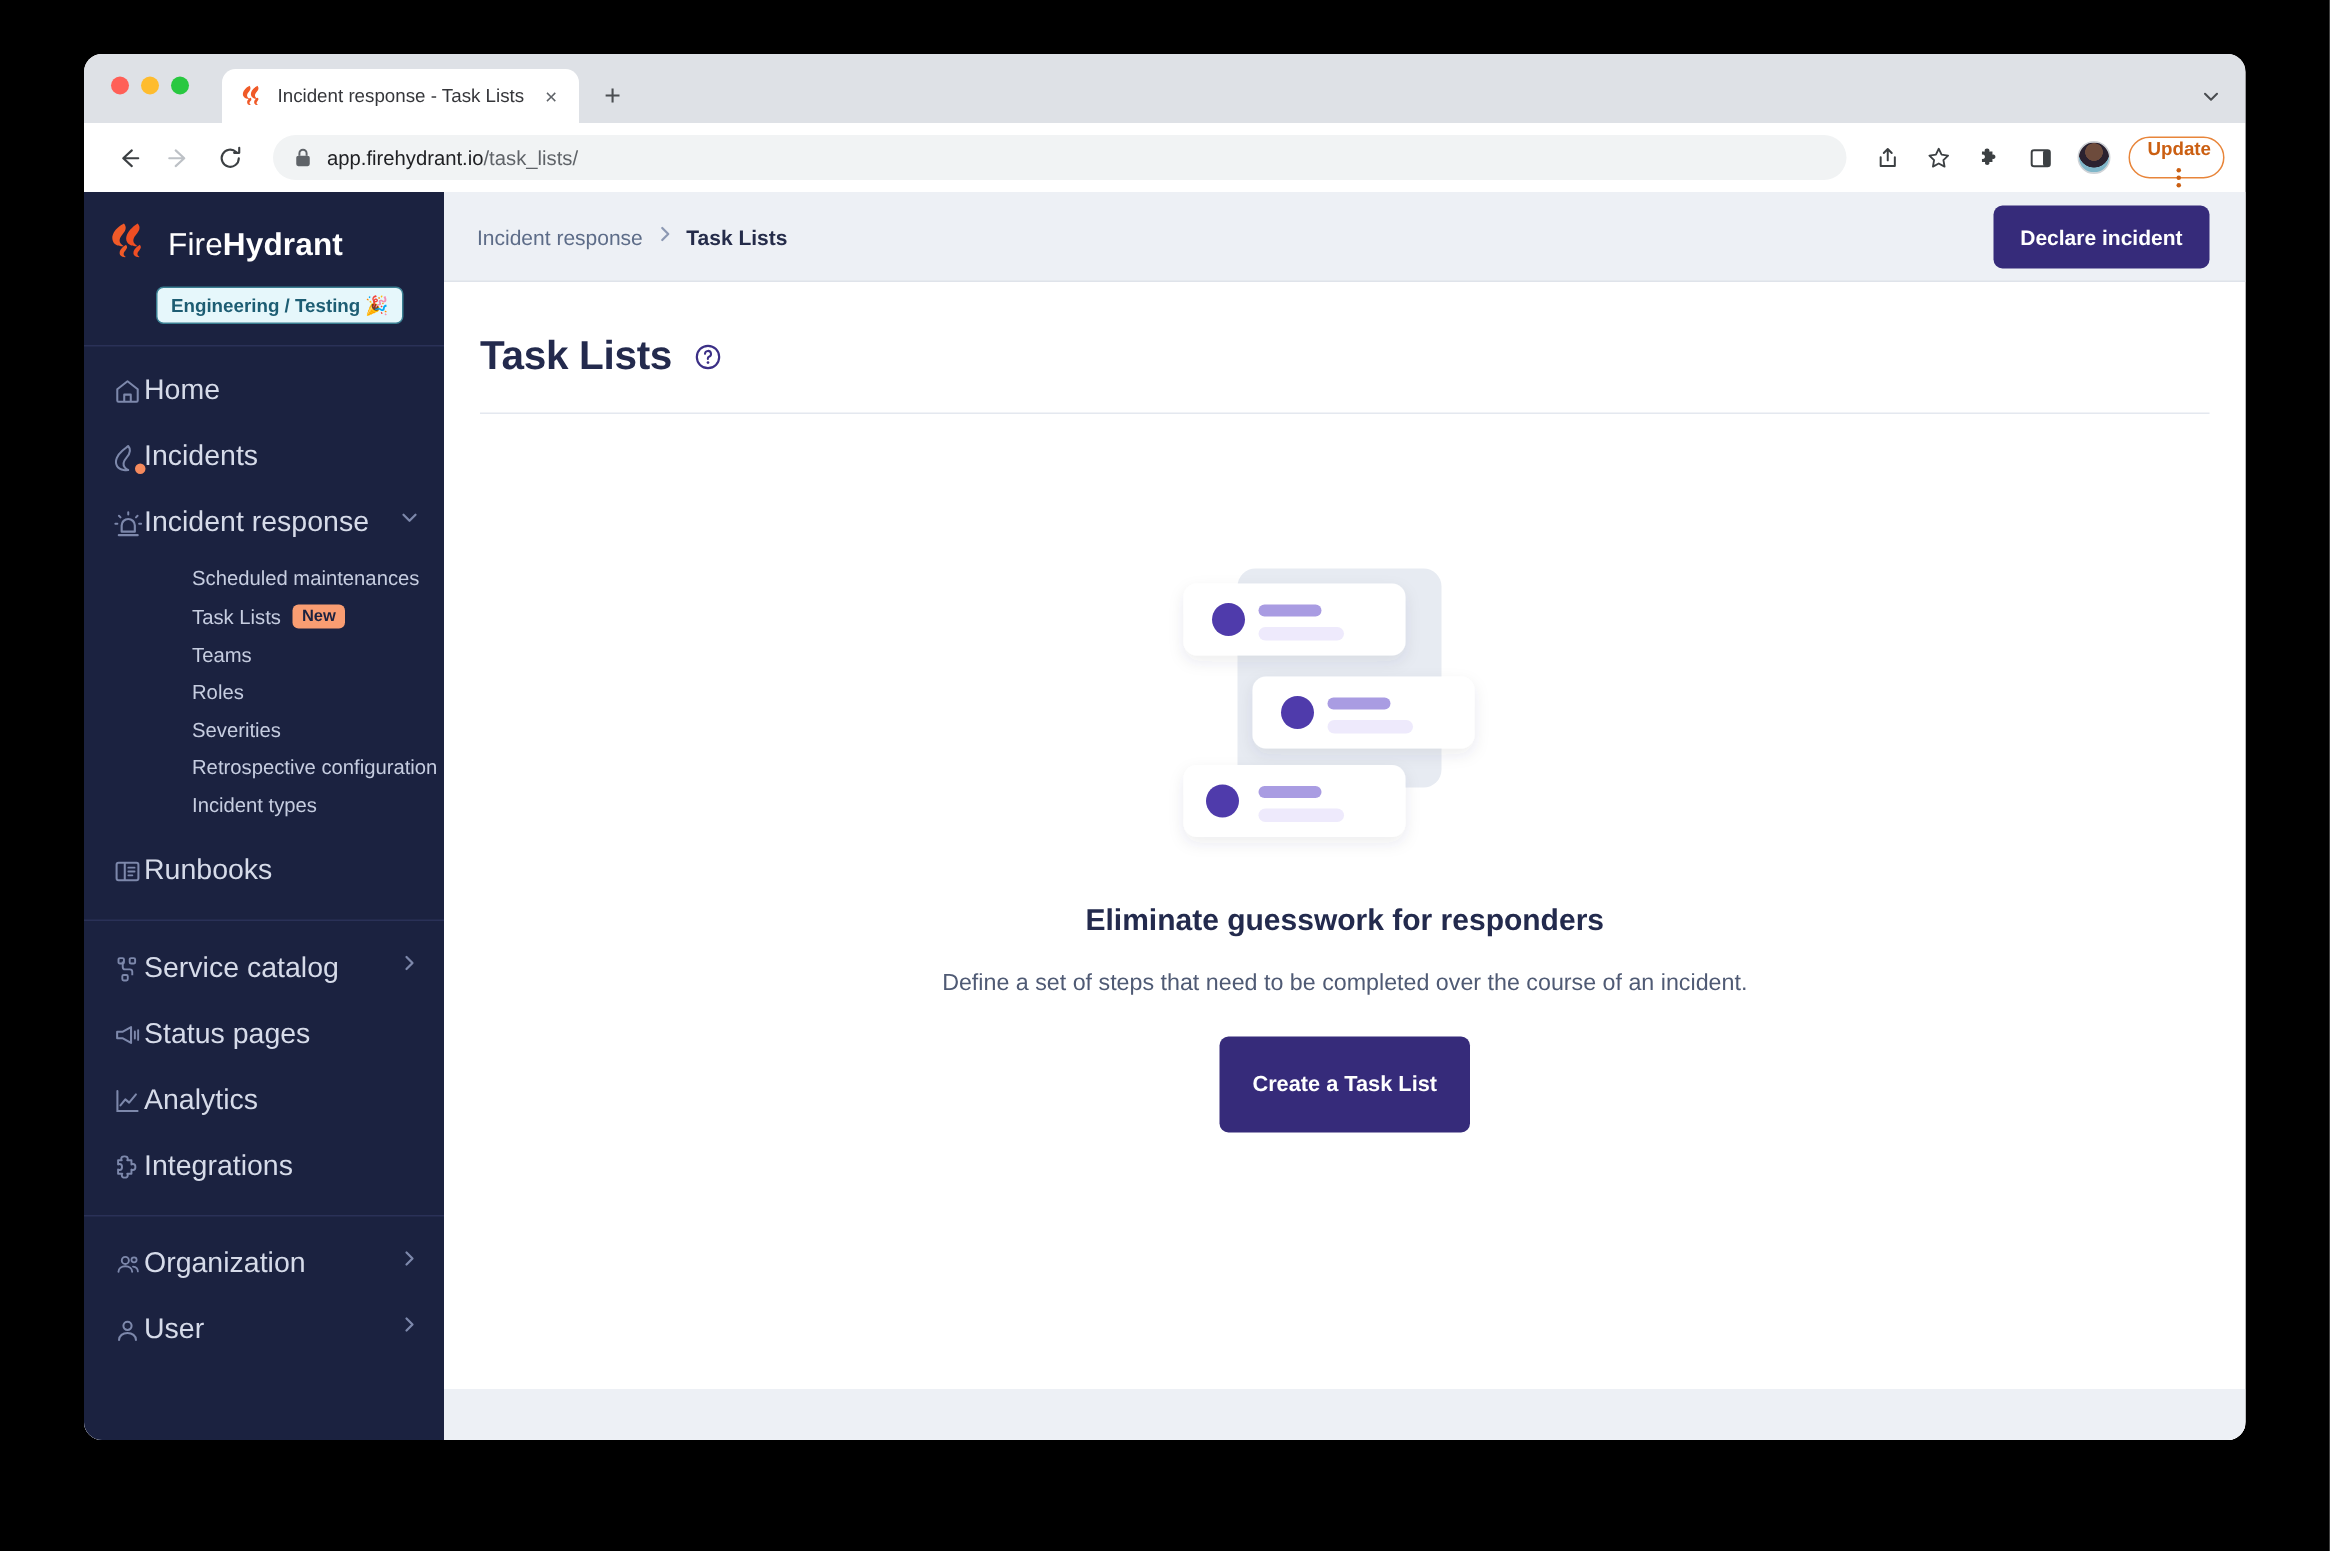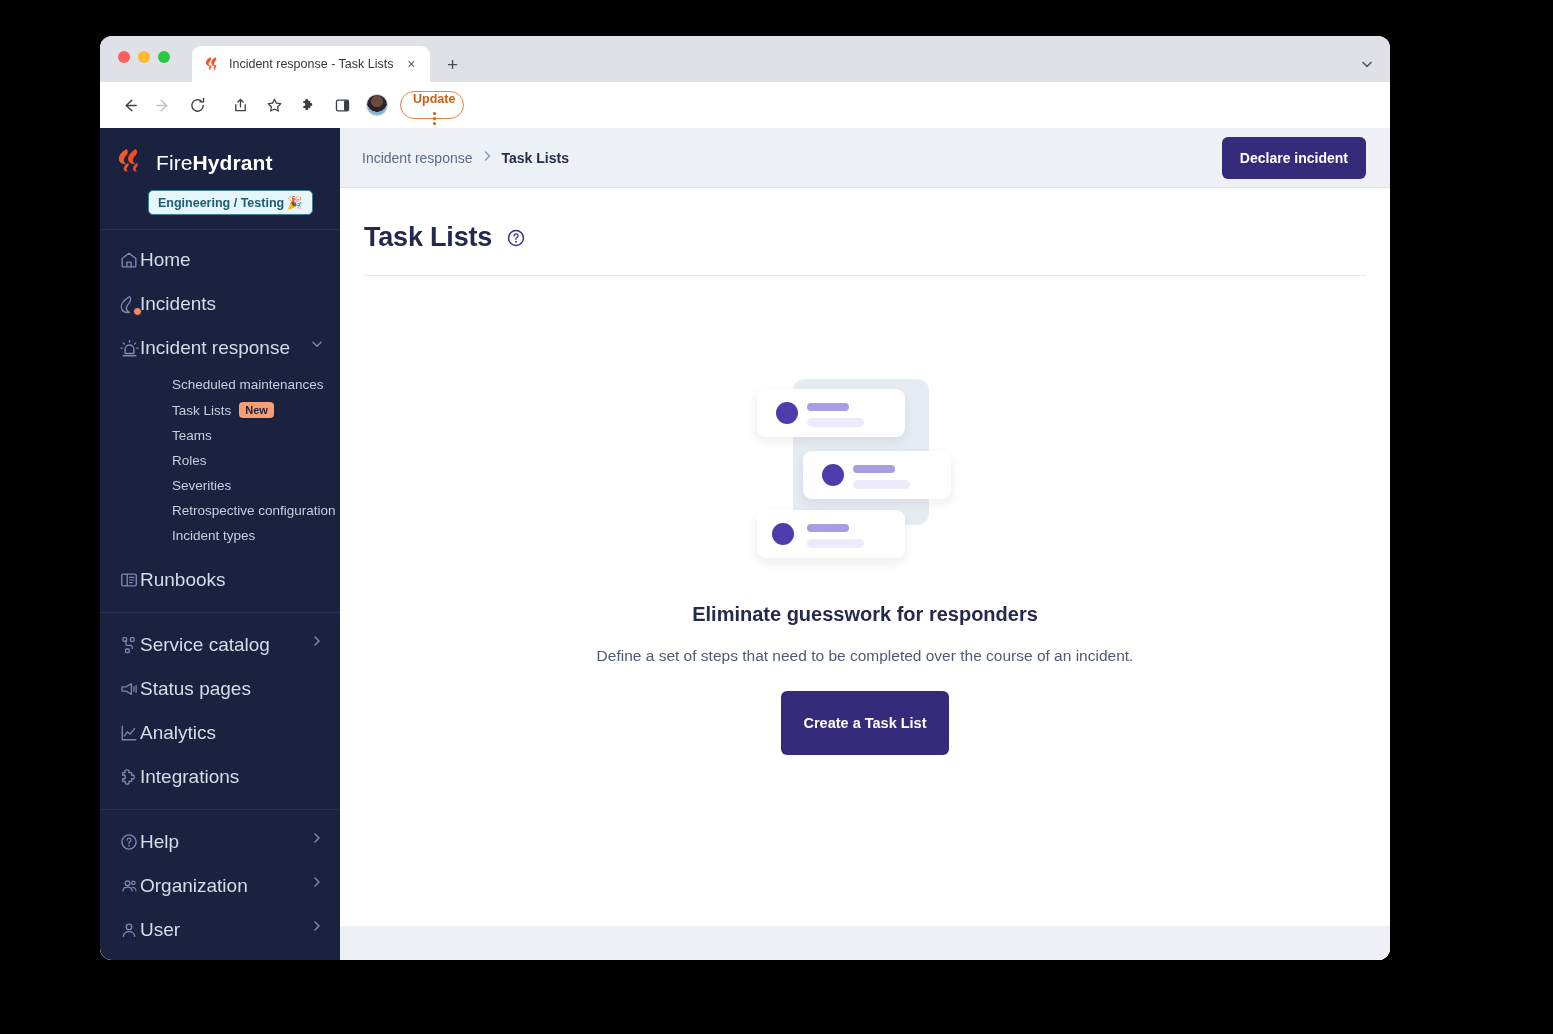--- a/index.html
+++ b/index.html
@@ -8,26 +8,25 @@
     width: 1553px; height: 1034px;
     background: #000000;
     font-family: "Liberation Sans", "DejaVu Sans", sans-serif;
     overflow: hidden;
   }
 
   
   .window {
     position: absolute;
     left: 56px; top: 36px;
-    width: 1290px; height: 924px;
+    width: 1441px; height: 924px;
     background: #ffffff;
     border-radius: 12px;
     overflow: hidden;
     box-shadow: 0 10px 40px rgba(0,0,0,.35);
-    margin-left: 44px;
   }
 
   
   .tabstrip {
     height: 46px;
     background: #dee1e6;
     display: flex;
     align-items: flex-end;
     padding-left: 14px;
     position: relative;
@@ -358,20 +357,29 @@
           <path d="M7.5 4.5L13.5 10l-6 5.5M13.2 10H3" stroke="currentColor" stroke-width="1.5" fill="none" stroke-linecap="round" stroke-linejoin="round"></path>
         </svg>
     </div>
     <div class="nav-btn">
       <svg width="19" height="19" viewBox="0 0 20 20">
           <path d="M16 10a6 6 0 1 1-1.9-4.4" stroke="currentColor" stroke-width="1.5" fill="none" stroke-linecap="round"></path>
           <path d="M16.3 2.6v3.6h-3.6" stroke="currentColor" stroke-width="1.5" fill="none" stroke-linecap="round" stroke-linejoin="round"></path>
         </svg>
     </div>
 
+    <div class="omnibox">
+      <span class="lock-icon">
+        <svg width="12" height="14" viewBox="0 0 12 14">
+            <rect x="1.5" y="5.8" width="9" height="7" rx="1.4" fill="#5f6368"></rect>
+            <path d="M3.6 5.8V4.2a2.4 2.4 0 0 1 4.8 0v1.6" stroke="#5f6368" stroke-width="1.3" fill="none"></path>
+          </svg>
+      </span>
+      <span class="url"><span>app.firehydrant.io</span><span class="dim">/task_lists/</span></span>
+    </div>
 
     <div class="toolbar-icons">
       <div class="tb-icon">
         <svg width="17" height="17" viewBox="0 0 18 18">
             <path d="M9 2.5v8M6.2 5.3L9 2.5l2.8 2.8" stroke="currentColor" stroke-width="1.4" fill="none" stroke-linecap="round" stroke-linejoin="round"></path>
             <path d="M4 8.2v6.3h10V8.2" stroke="currentColor" stroke-width="1.4" fill="none" stroke-linecap="round" stroke-linejoin="round"></path>
           </svg>
       </div>
       <div class="tb-icon">
         <svg width="17" height="17" viewBox="0 0 18 18">
@@ -536,35 +544,20 @@
           <span class="ico">
             <svg width="20" height="20" viewBox="0 0 22 22">
                 <path d="M9 3.2c1.2 0 2.2.8 2.2 1.8 0 .4-.2.8-.4 1.1h3.1v3.1c.3-.2.7-.4 1.1-.4 1 0 1.8 1 1.8 2.2s-.8 2.2-1.8 2.2c-.4 0-.8-.2-1.1-.4v3.1h-3.1c.2.3.4.7.4 1.1 0 1-1 1.8-2.2 1.8s-2.2-.8-2.2-1.8c0-.4.2-.8.4-1.1H4.1v-3.1c.3.2.7.4 1.1.4 1 0 1.8-1 1.8-2.2S6.2 8.8 5.2 8.8c-.4 0-.8.2-1.1.4V6.1h2.7c-.2-.3-.4-.7-.4-1.1 0-1 1-1.8 2.2-1.8z" stroke="currentColor" stroke-width="1.4" fill="none" stroke-linejoin="round"></path>
               </svg>
           </span>
           <span class="label">Integrations</span>
         </div>
 
         <div class="nav-divider"></div>
 
-        <div class="nav-item">
-          <span class="ico">
-            <svg width="20" height="20" viewBox="0 0 22 22">
-                <circle cx="11" cy="11" r="7.8" stroke="currentColor" stroke-width="1.5" fill="none"></circle>
-                <path d="M8.9 8.8a2.1 2.1 0 1 1 2.8 2c-.5.2-.7.6-.7 1.1v.5" stroke="currentColor" stroke-width="1.4" fill="none" stroke-linecap="round"></path>
-                <circle cx="11" cy="15" r=".95" fill="currentColor"></circle>
-              </svg>
-          </span>
-          <span class="label">Help</span>
-          <span class="chev">
-            <svg width="14" height="14" viewBox="0 0 14 14">
-                <path d="M5 3l4 4-4 4" stroke="currentColor" stroke-width="1.5" fill="none" stroke-linecap="round" stroke-linejoin="round"></path>
-              </svg>
-          </span>
-        </div>
 
         <div class="nav-item">
           <span class="ico">
             <svg width="20" height="20" viewBox="0 0 22 22">
                 <circle cx="9.4" cy="8" r="2.6" stroke="currentColor" stroke-width="1.4" fill="none"></circle>
                 <path d="M4.4 16.4c0-2.5 2.2-4.1 5-4.1s5 1.6 5 4.1" stroke="currentColor" stroke-width="1.4" fill="none" stroke-linecap="round"></path>
                 <circle cx="15.8" cy="7.6" r="1.9" stroke="currentColor" stroke-width="1.3" fill="none"></circle>
                 <path d="M15 12.5c2 .2 3.6 1.6 3.6 3.6" stroke="currentColor" stroke-width="1.3" fill="none" stroke-linecap="round"></path>
               </svg>
           </span>

